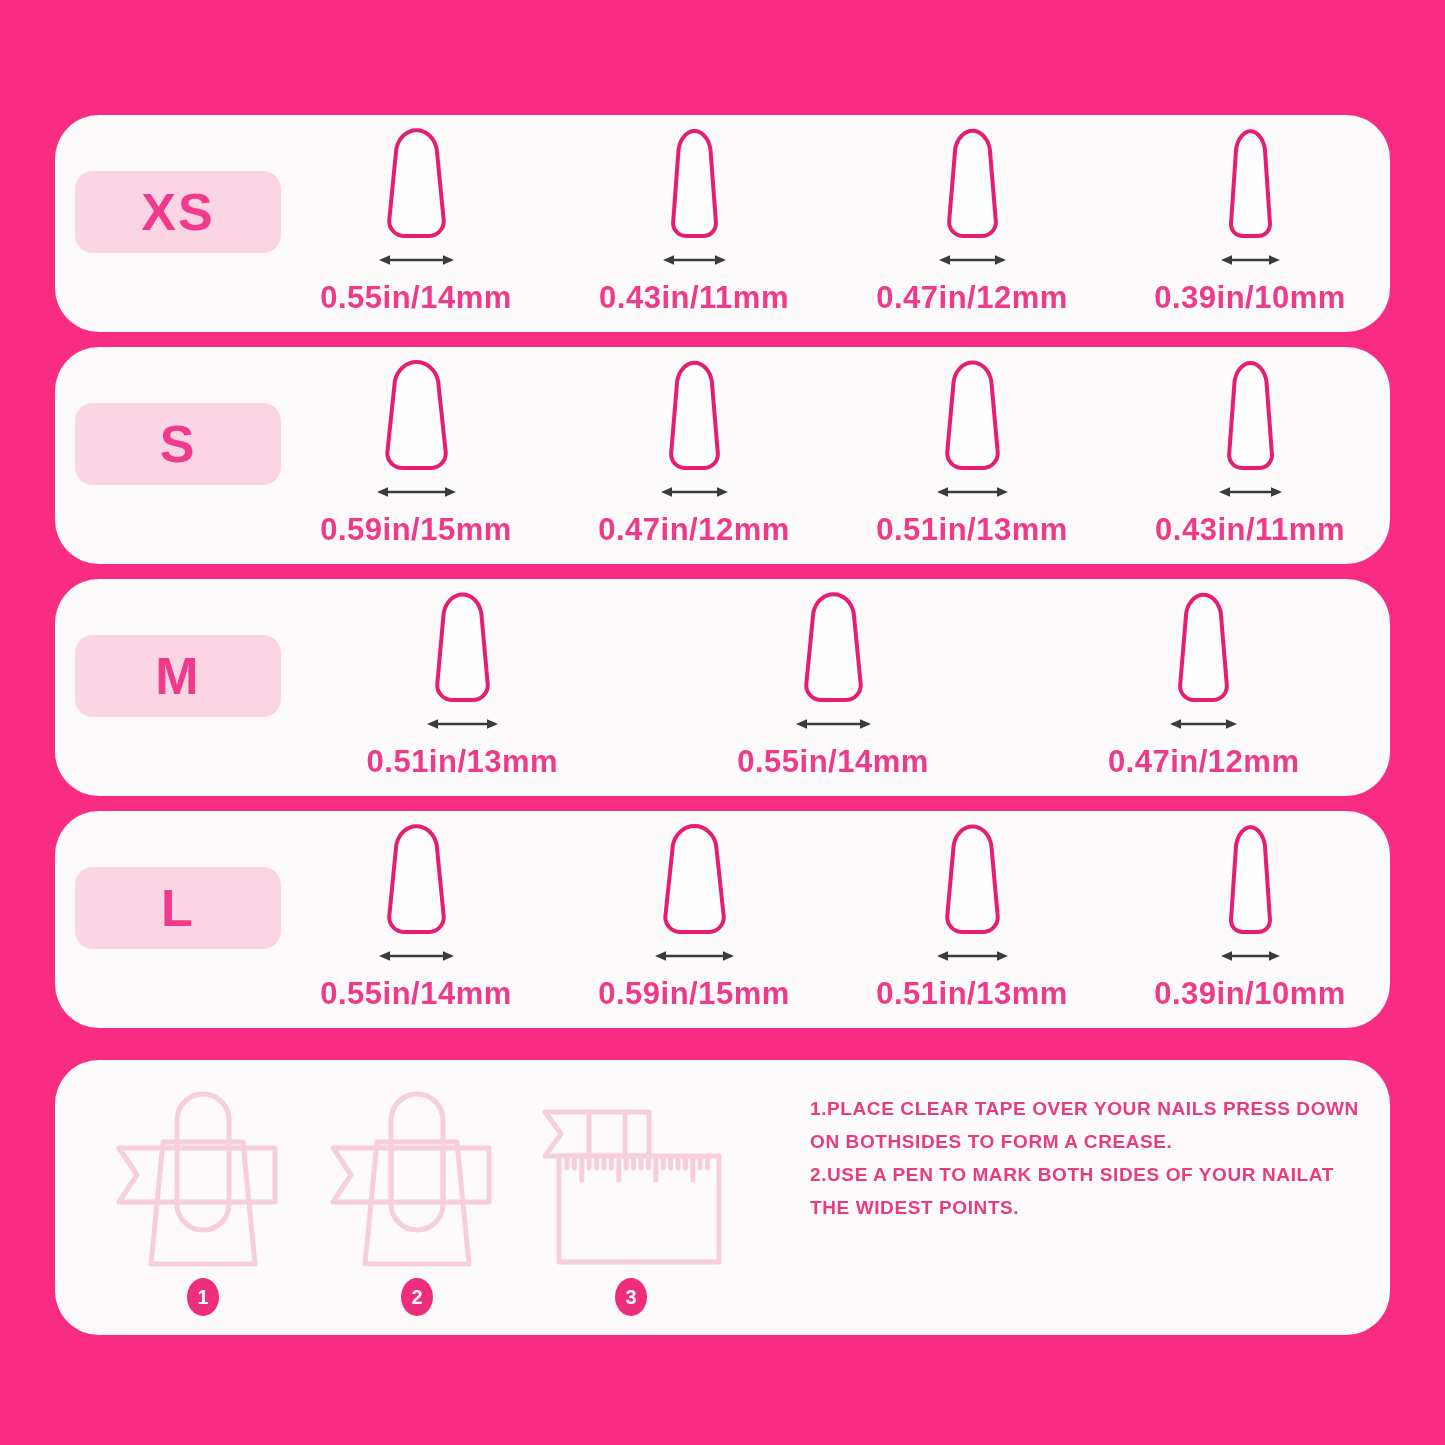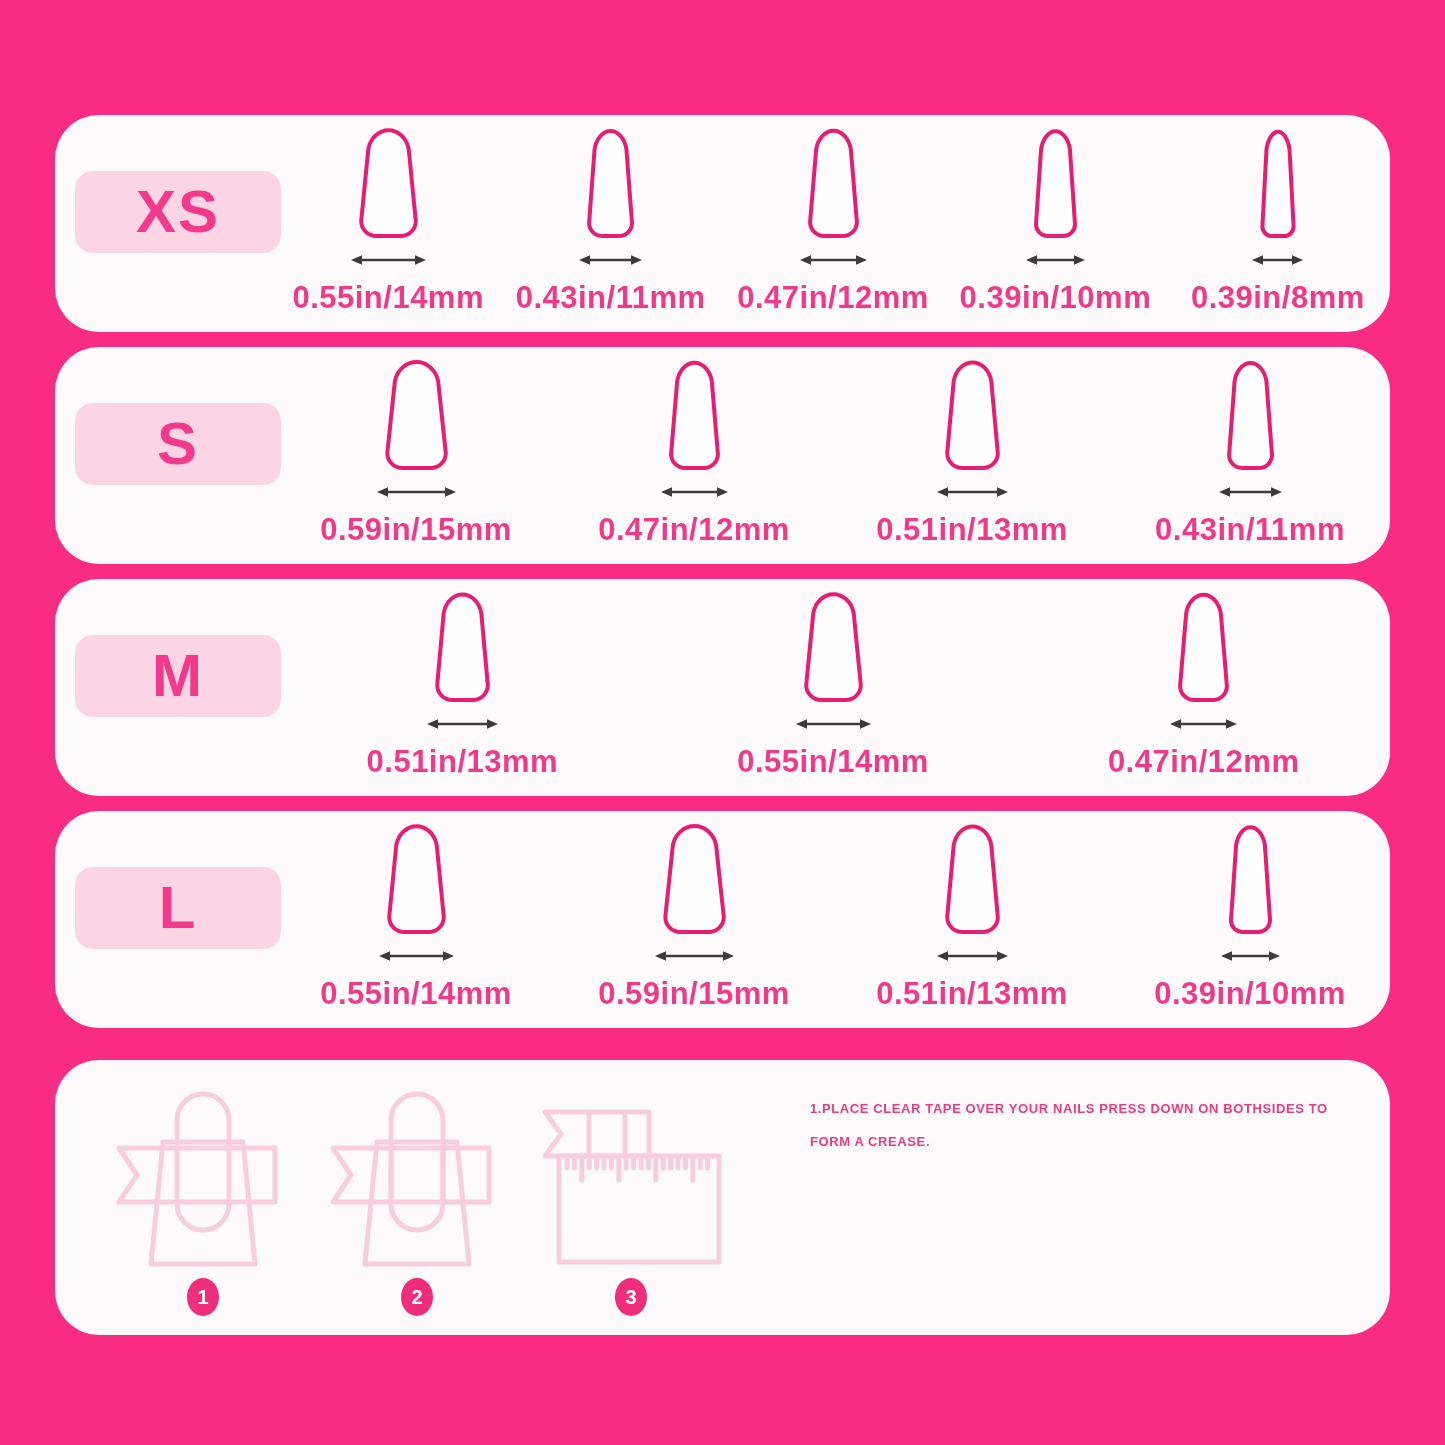--- a/index.html
+++ b/index.html
@@ -7,36 +7,36 @@
           font-family:"Liberation Sans",sans-serif;}
   .panel{position:absolute;left:55px;width:1335px;background:#FDFAFC;border-radius:44px;}
   #panel-xs{top:115px;height:217px}
   #panel-s {top:347px;height:217px}
   #panel-m {top:579px;height:217px}
   #panel-l {top:811px;height:217px}
   #panel-instructions{top:1060px;height:275px}
 
   .size-badge{position:absolute;left:20px;top:56px;width:206px;height:82px;
               background:#FBD5E4;border-radius:18px;display:flex;align-items:center;justify-content:center;}
-  .size-badge span{font-size:60px;font-weight:bold;color:#F23A8C;letter-spacing:2px;line-height:1;}
+  .size-badge span{font-size:52px;font-weight:bold;color:#F23A8C;letter-spacing:2px;line-height:1;}
 
   .nails{position:absolute;left:222px;top:10px;bottom:16px;width:1112px;display:flex;}
   .nail-col{flex:1;display:flex;flex-direction:column;align-items:center;justify-content:flex-end;gap:12px;}
   .nail-shape{display:flex;align-items:flex-end;justify-content:center;}
   .width-arrow{display:flex;align-items:center;justify-content:center;height:16px;}
   .nail-size-label{font-size:31px;font-weight:bold;color:#EE3A88;white-space:nowrap;letter-spacing:0.5px;}
 
   .diagrams{position:absolute;left:48px;top:18px;display:flex;gap:14px;}
   .diagram{width:200px;display:flex;flex-direction:column;align-items:center;}
   .diagram svg{display:block;}
   .dg{stroke:#F8CEDE;stroke-width:5;fill:none;stroke-linejoin:round;stroke-linecap:round;}
   .step-badge{margin-top:8px;width:32px;height:38px;border-radius:50%;background:#EE2D7C;
               color:#FFFFFF;font-size:20px;font-weight:bold;display:flex;align-items:center;justify-content:center;}
   .instructions-text{position:absolute;left:755px;top:32px;width:556px;
-                     font-size:13px;font-weight:bold;line-height:33px;color:#E73C80;letter-spacing:0.6px;}
+                     font-size:19px;font-weight:bold;line-height:33px;color:#E73C80;letter-spacing:0.6px;}
   .instructions-text p{margin:0;}
 </style>
 </head>
 <body>
 
 <div class="canvas">
 
   <section class="panel size-panel" id="panel-xs">
     <div class="size-badge">
       <span>XS</span>
@@ -94,35 +94,20 @@
             </svg>
           </div>
         <div class="width-arrow">
             <svg width="61" height="16" viewBox="0 0 61 16">
               <line x1="9" y1="8" x2="52" y2="8" stroke="#3B3B3B" stroke-width="2.4"></line>
               <polygon points="1,8 12,3.2 12,12.8" fill="#3B3B3B"></polygon>
               <polygon points="60,8 49,3.2 49,12.8" fill="#3B3B3B"></polygon>
             </svg>
           </div>
         <div class="nail-size-label">0.39in/10mm</div>
-      </div>
-      <div class="nail-col">
-        <div class="nail-shape">
-            <svg width="42" height="120" viewBox="0 0 42 120">
-              <path d="M 5.4 106.6 L 9.5 29.0 A 12.0 24 0 0 1 32.5 29.0 L 36.6 106.6 A 9.4 9.4 0 0 1 27.2 116 L 14.8 116 A 9.4 9.4 0 0 1 5.4 106.6 Z" fill="#FFFEFF" stroke="#E61E73" stroke-width="4"></path>
-            </svg>
-          </div>
-        <div class="width-arrow">
-            <svg width="53" height="16" viewBox="0 0 53 16">
-              <line x1="9" y1="8" x2="44" y2="8" stroke="#3B3B3B" stroke-width="2.4"></line>
-              <polygon points="1,8 12,3.2 12,12.8" fill="#3B3B3B"></polygon>
-              <polygon points="52,8 41,3.2 41,12.8" fill="#3B3B3B"></polygon>
-            </svg>
-          </div>
-        <div class="nail-size-label">0.39in/8mm</div>
       </div>
     </div>
   </section>
 
   <section class="panel size-panel" id="panel-s">
     <div class="size-badge">
       <span>S</span>
     </div>
     <div class="nails">
       <div class="nail-col">
@@ -346,16 +331,17 @@
         </svg>
         <div class="step-badge">
           <span>3</span>
         </div>
       </div>
 
     </div>
 
     <div class="instructions-text">
       <p>1.PLACE CLEAR TAPE OVER YOUR NAILS PRESS DOWN ON BOTHSIDES TO FORM A CREASE.</p>
+      <p>2.USE A PEN TO MARK BOTH SIDES OF YOUR NAILAT THE WIDEST POINTS.</p>
     </div>
   </section>
 
 </div>
 
 </body></html>

